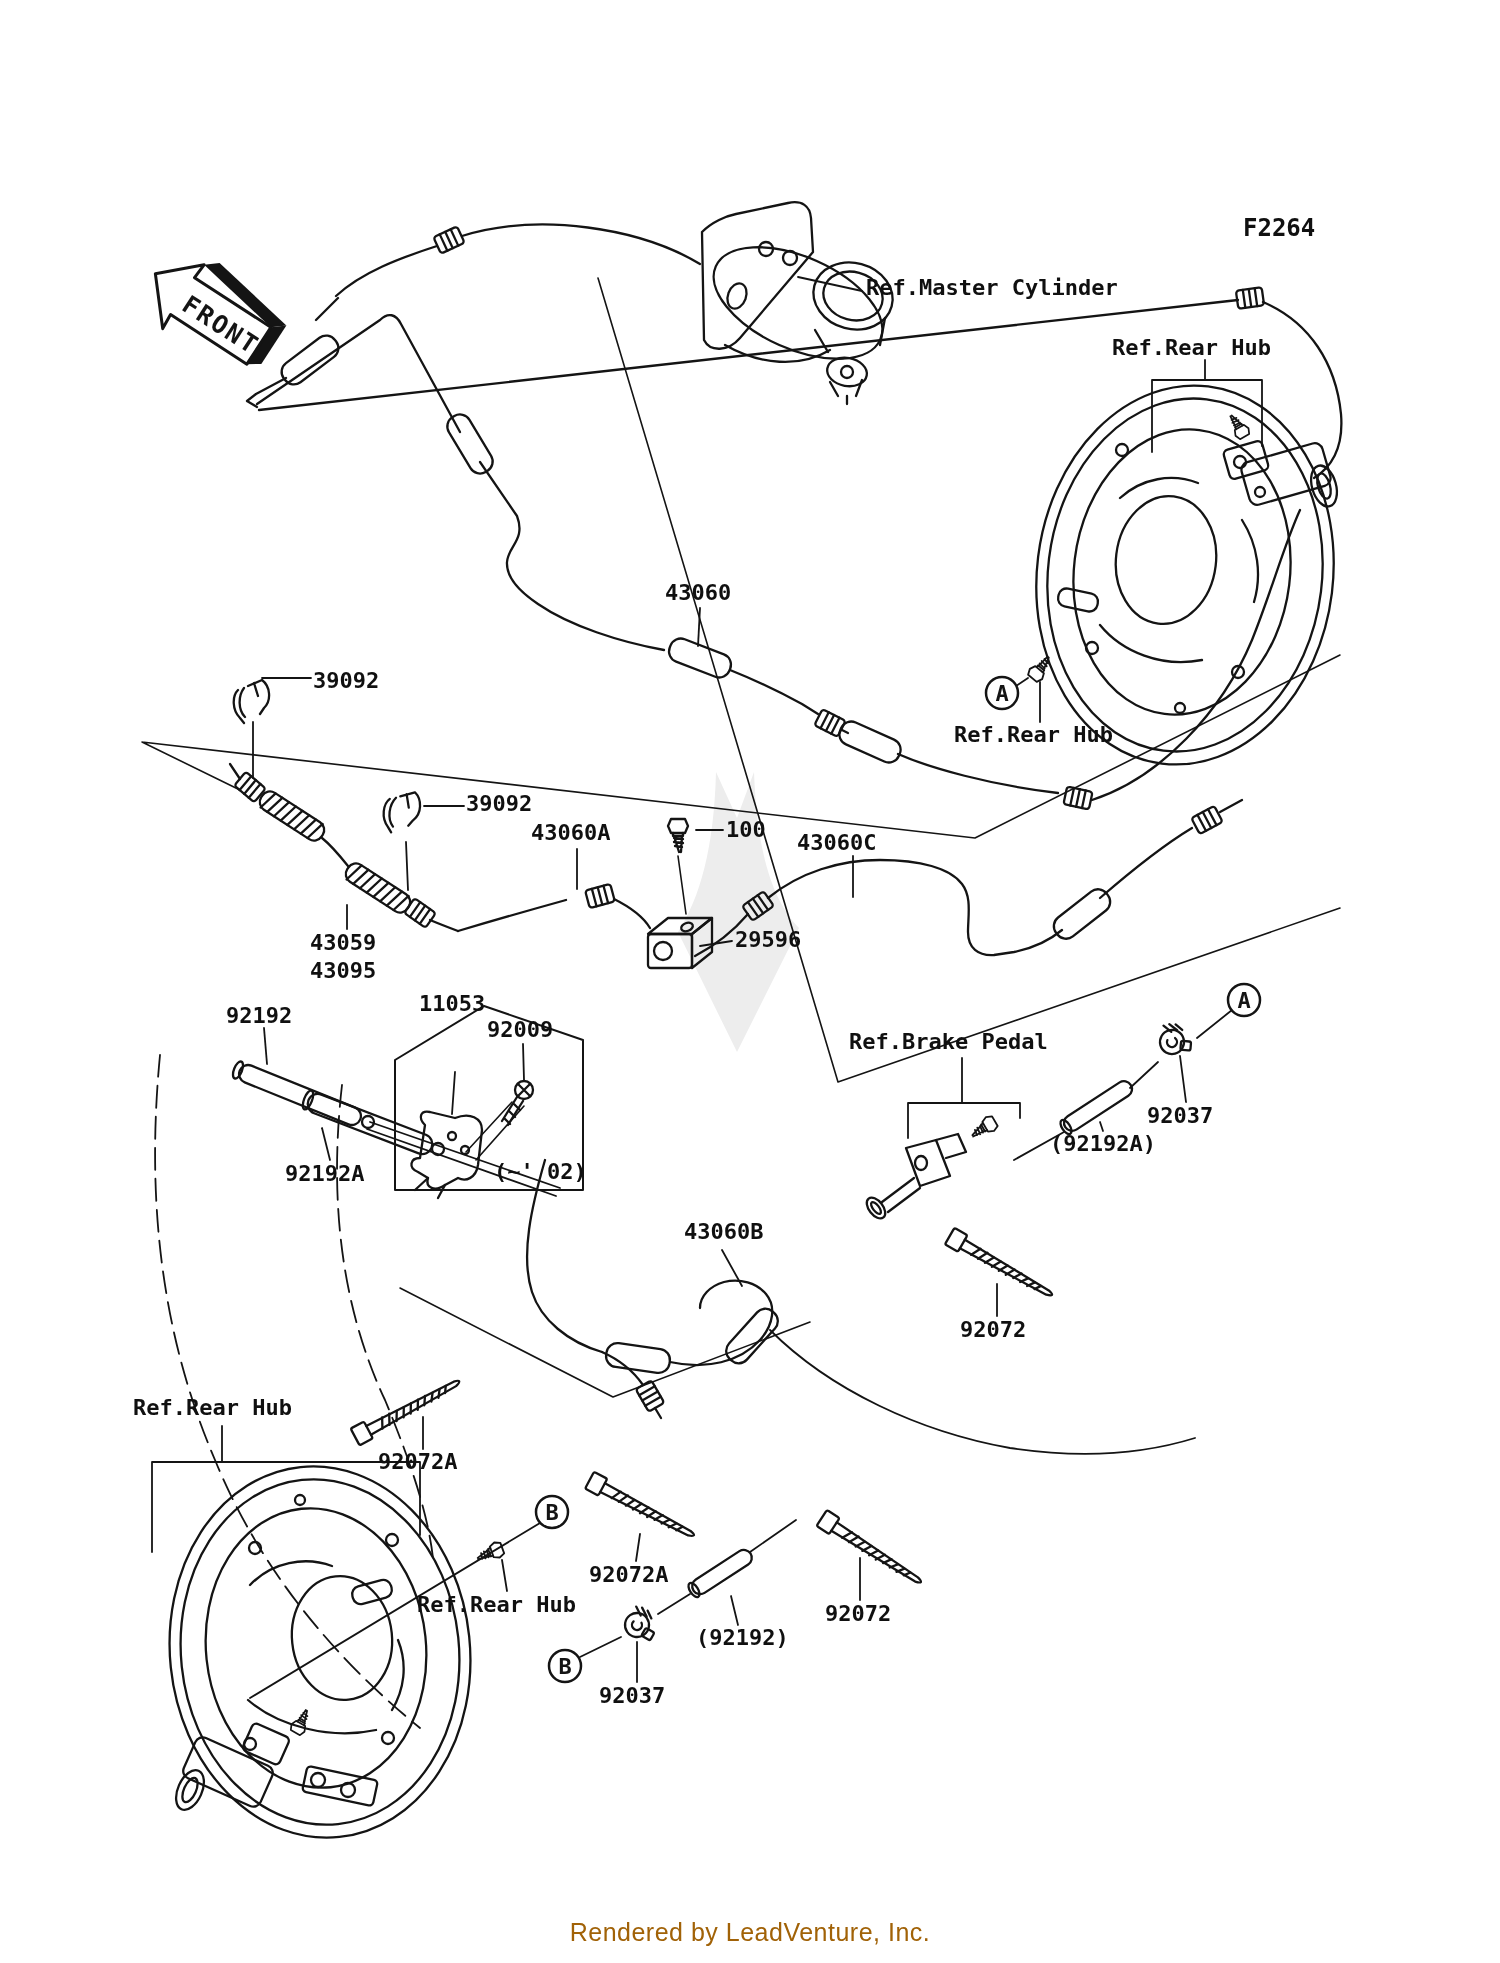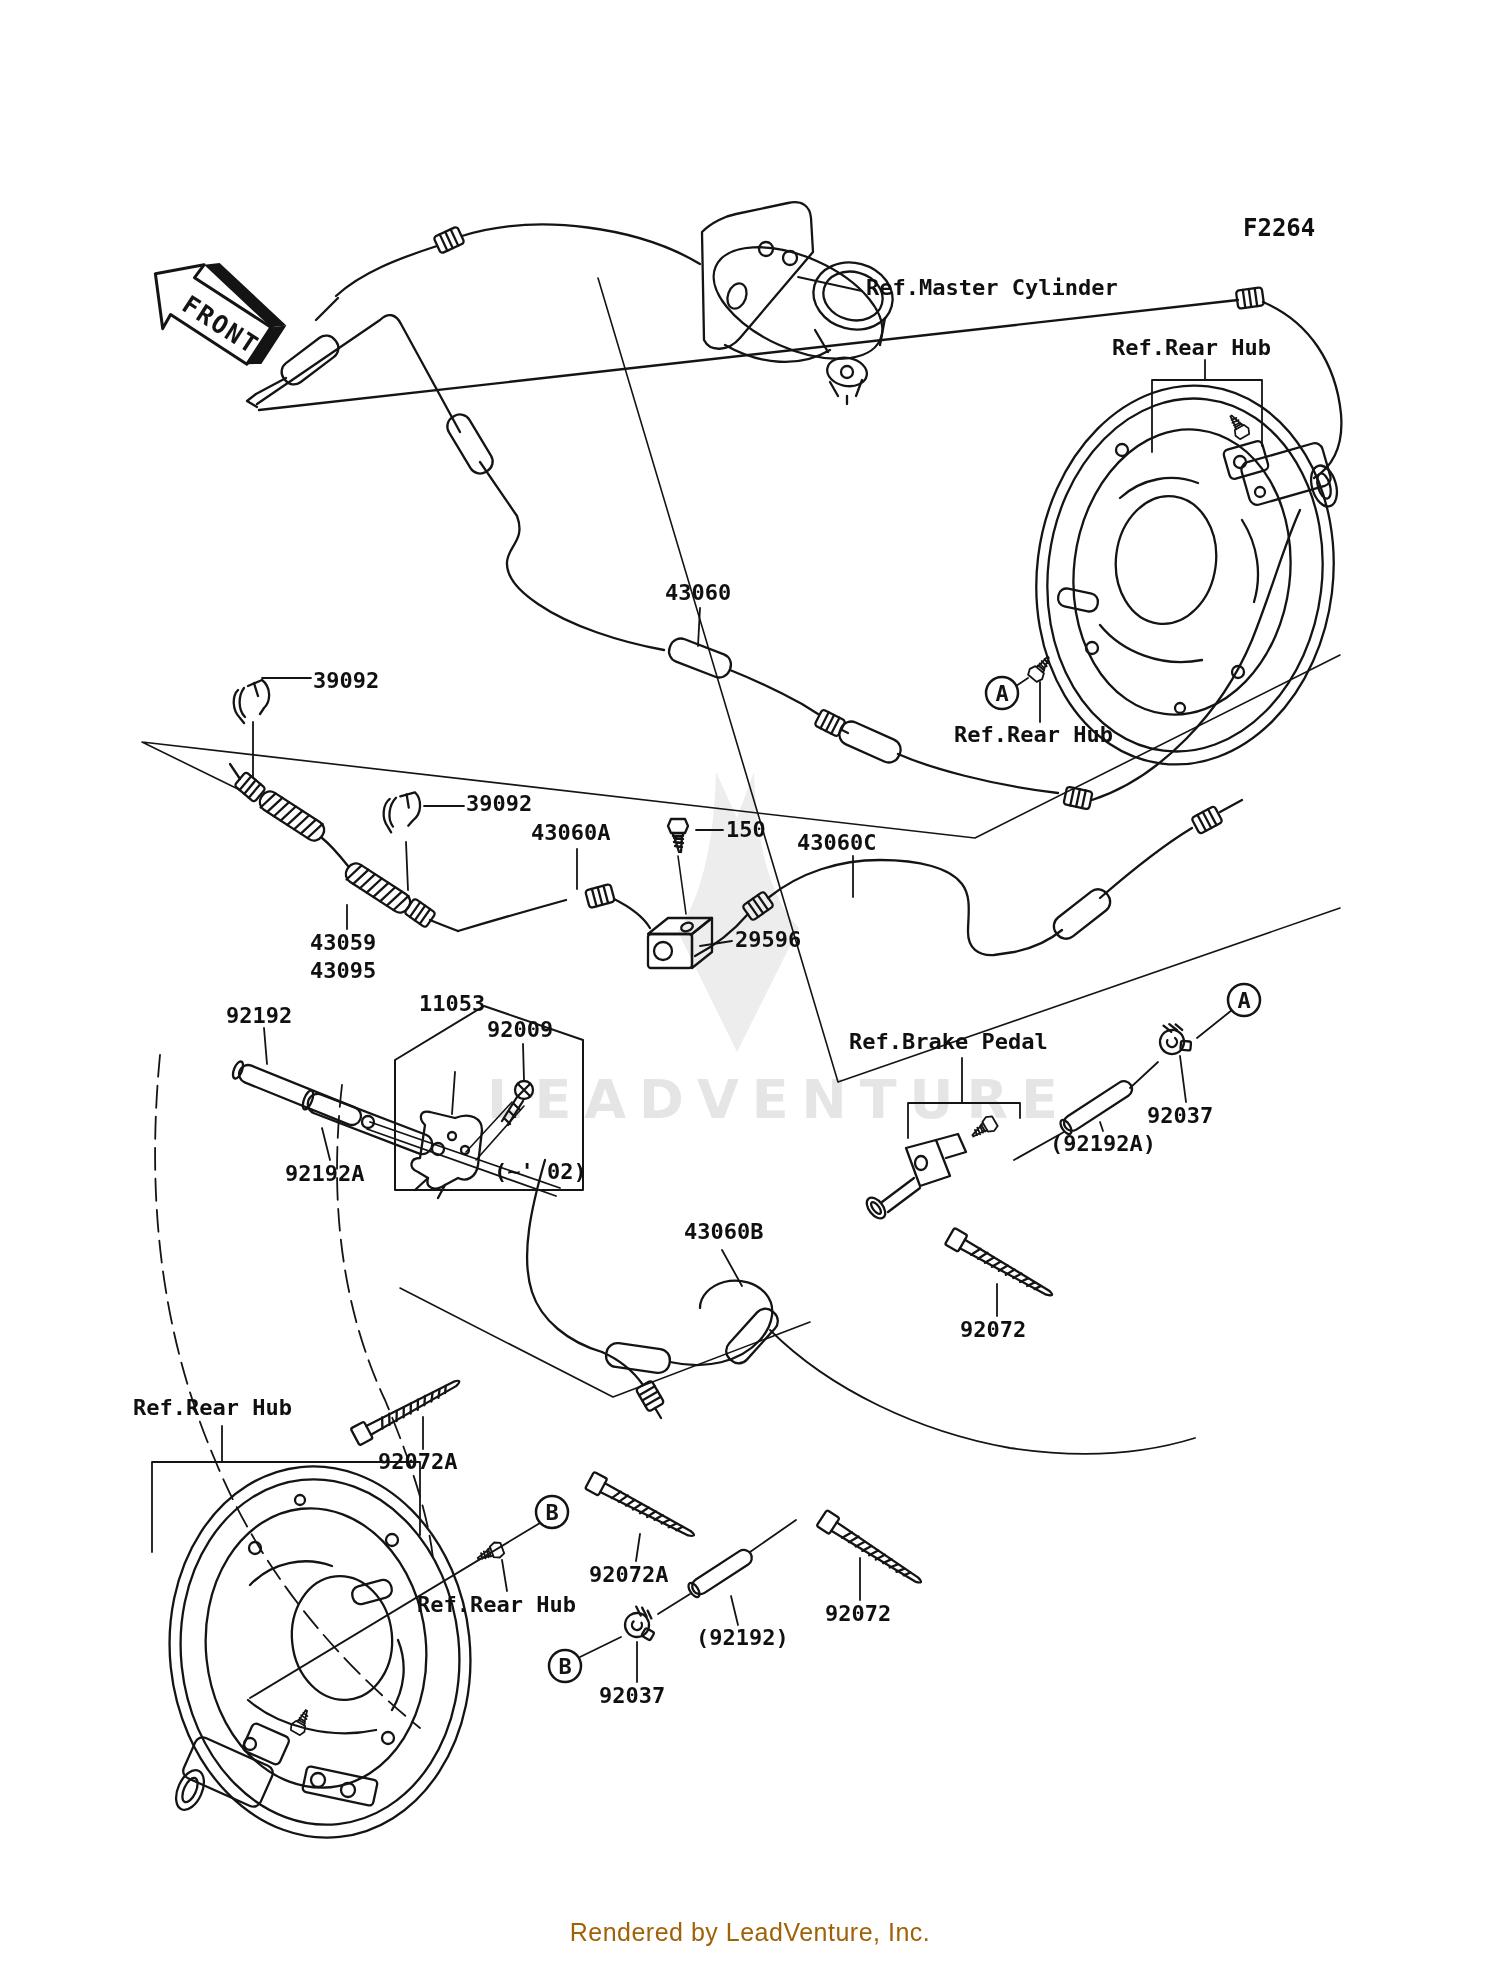--- a/index.html
+++ b/index.html
@@ -14,21 +14,20 @@
   .sm{font-size:24px;}
   .footer{position:absolute;z-index:2;left:750px;top:1918px;transform:translateX(-50%);
           font-family:"Liberation Sans",sans-serif;font-size:25px;color:#a16207;
           letter-spacing:0.5px;white-space:pre;}
 </style>
 </head>
 <body>
 
 <div class="stage">
 
-  <div class="wmtext">LEADVENTURE</div>
 
   <svg class="art" width="1500" height="1963" viewBox="0 0 1500 1963">
     <defs>
       <g id="nut">
           <rect x="-13" y="-9" width="26" height="18" rx="3"></rect>
           <path d="M-6,-9 V9 M0,-9 V9 M6,-9 V9"></path>
         </g>
       <g id="sleeve">
           <rect x="-32" y="-12" width="64" height="24" rx="11"></rect>
         </g>
@@ -318,21 +317,21 @@
   </svg>
 
   <div class="lbl sm" style="left:1243px;top:216px">F2264</div>
   <div class="lbl" style="left:866px;top:276px">Ref.Master Cylinder</div>
   <div class="lbl" style="left:1112px;top:336px">Ref.Rear Hub</div>
   <div class="lbl" style="left:665px;top:581px">43060</div>
   <div class="lbl" style="left:313px;top:669px">39092</div>
   <div class="lbl" style="left:954px;top:723px">Ref.Rear Hub</div>
   <div class="lbl" style="left:466px;top:792px">39092</div>
   <div class="lbl" style="left:531px;top:821px">43060A</div>
-  <div class="lbl" style="left:726px;top:818px">150</div>
+  <div class="lbl" style="left:726px;top:818px">100</div>
   <div class="lbl" style="left:797px;top:831px">43060C</div>
   <div class="lbl" style="left:310px;top:931px">43059</div>
   <div class="lbl" style="left:310px;top:959px">43095</div>
   <div class="lbl" style="left:735px;top:928px">29596</div>
   <div class="lbl" style="left:226px;top:1004px">92192</div>
   <div class="lbl" style="left:487px;top:1018px">92009</div>
   <div class="lbl" style="left:419px;top:992px">11053</div>
   <div class="lbl" style="left:285px;top:1162px">92192A</div>
   <div class="lbl" style="left:494px;top:1160px">(~' 02)</div>
   <div class="lbl" style="left:849px;top:1030px">Ref.Brake Pedal</div>

